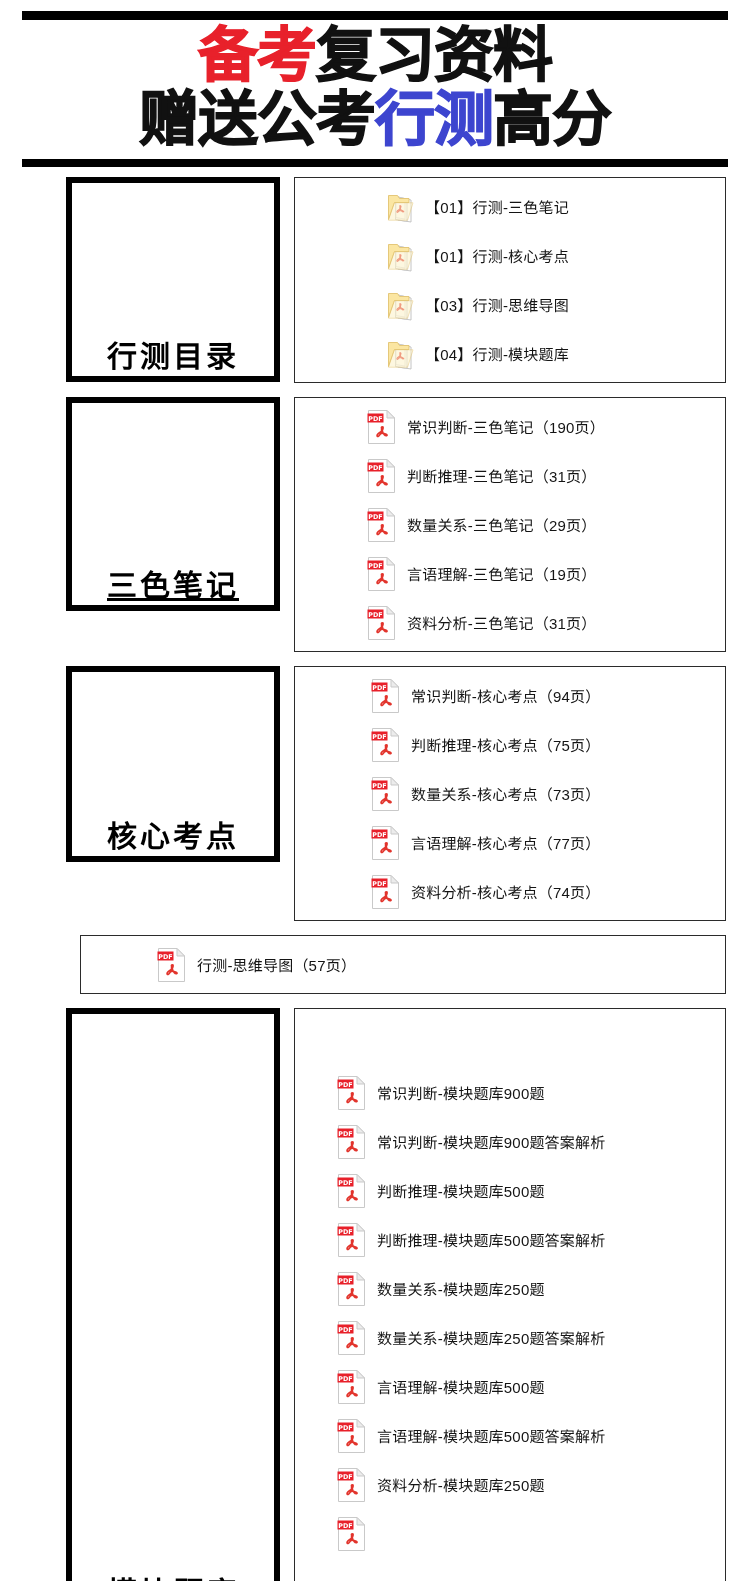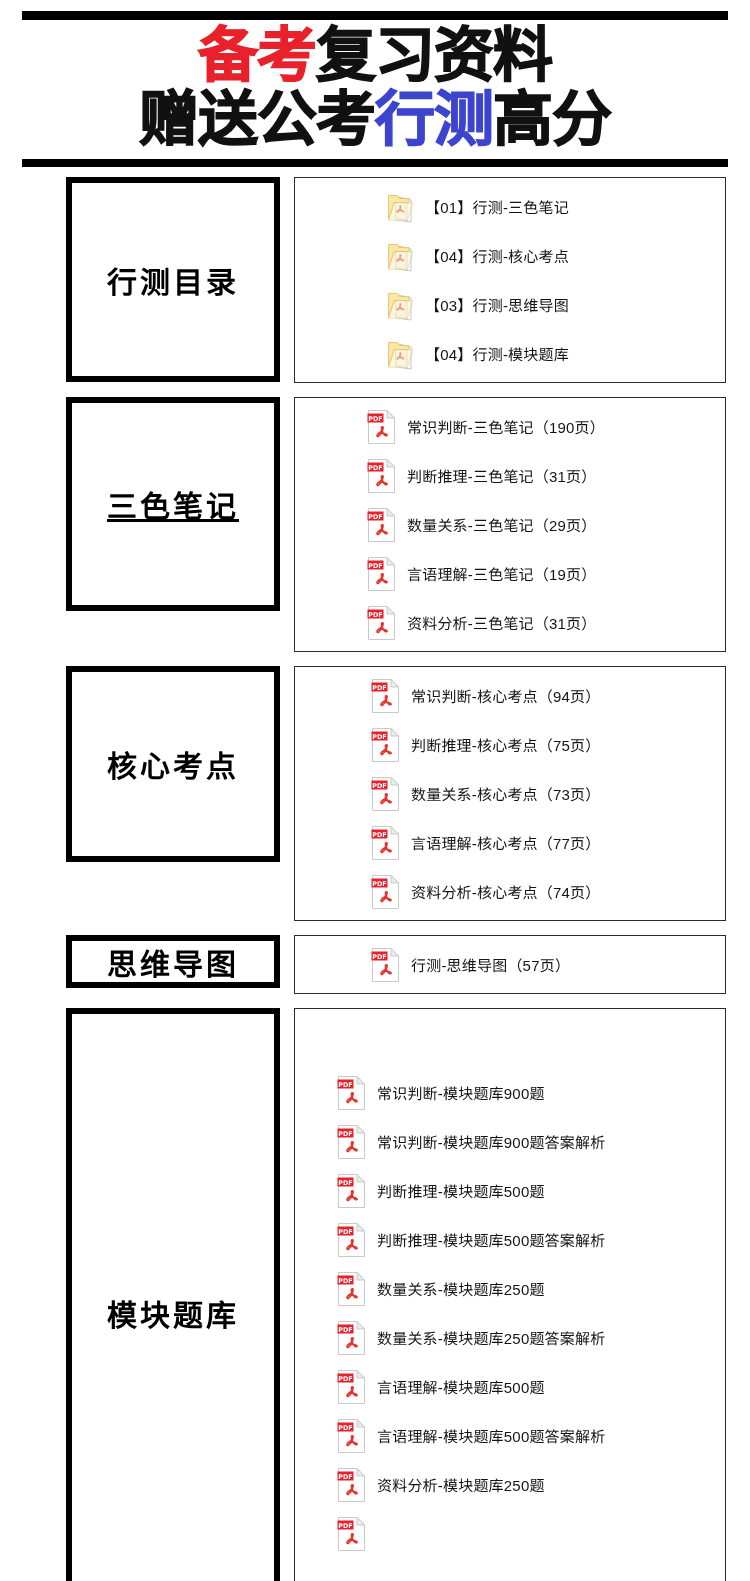--- a/index.html
+++ b/index.html
@@ -65,21 +65,21 @@
     padding-left: 66px;
     padding-right: 24px;
     box-sizing: border-box;
   }
   .label-box {
     width: 214px;
     flex: 0 0 214px;
     border: 6px solid #000000;
     background: #ffffff;
     display: flex;
-    align-items: center;
+    align-items: flex-end;
     justify-content: center;
     box-sizing: border-box;
   }
   .label-text {
     font-family: "DejaVu Serif", "Liberation Serif", serif;
     font-weight: 700;
     font-size: 30px;
     letter-spacing: 3px;
     color: #000000;
     white-space: nowrap;
@@ -185,21 +185,21 @@
                 <rect x="11.6" y="10.2" width="5.6" height="3.6" fill="#d93b2b"></rect>
                 <g fill="none" stroke="#e2342c" stroke-width="1.1" stroke-linecap="round">
                   <path d="M15.0 16.5 v5.4"></path>
                   <path d="M14.8 20.0 c-1.8 1.0 -3.4 2.4 -2.8 3.2 c0.6 0.8 2.1 -1.1 3.0 -3.0 c0.9 -1.9 1.3 -3.1 0.8 -3.3 c-0.6 -0.2 -0.7 1.3 -0.3 2.7 c0.4 1.8 1.8 3.6 3.0 3.2 c0.9 -0.3 -0.8 -1.5 -3.3 -1.7"></path>
                 </g>
                 <path d="M3.5 6.5 H12.5 L14.5 9.5 H24 V14 H9.5 L3.5 31 Z" fill="#fbe6a2" stroke="#e3c濃" stroke-width="0"></path>
                 <path d="M3.5 6.5 H12.5 L14.5 9.5 H24 V13.5 H9.5 L3.5 30.5 Z" fill="none" stroke="#e2c371" stroke-width="0.9" stroke-linejoin="round"></path>
                 <path d="M9.3 13.8 H28 L22.6 31.2 H3.4 Z" fill="#fdf2c8" stroke="#e2c371" stroke-width="0.9" stroke-linejoin="round" opacity="0.55"></path>
               </svg>
             </span>
-            <span class="file-label">【04】行测-核心考点</span>
+            <span class="file-label">【01】行测-核心考点</span>
           </div>
           <div class="file-row">
             <span class="icon">
               <svg width="30" height="36" viewBox="0 0 30 36" xmlns="http://www.w3.org/2000/svg">
                 <path d="M13 8 L26 11 L26 33 L13 31 Z" fill="#ffffff" stroke="#bdbdbd" stroke-width="0.9"></path>
                 <path d="M10.5 7.5 L22 10 L22 32.5 L10.5 30.5 Z" fill="#fdfdfd" stroke="#c6c6c6" stroke-width="0.9"></path>
                 <path d="M11 9 L20 10.8 L20 30 L11 28.6 Z" fill="#ffffff" stroke="#d4d4d4" stroke-width="0.7"></path>
                 <rect x="11.6" y="10.2" width="5.6" height="3.6" fill="#d93b2b"></rect>
                 <g fill="none" stroke="#e2342c" stroke-width="1.1" stroke-linecap="round">
                   <path d="M15.0 16.5 v5.4"></path>
@@ -395,23 +395,20 @@
                   <path d="M14.4 22.6 c-2.6 1.4 -5.1 3.4 -4.2 4.6 c0.9 1.1 3.1 -1.6 4.4 -4.4 c1.3 -2.8 2.0 -4.6 1.2 -4.9 c-0.9 -0.3 -1.0 1.9 -0.5 4.0 c0.6 2.6 2.6 5.2 4.4 4.7 c1.3 -0.4 -1.2 -2.2 -4.9 -2.5"></path>
                 </g>
               </svg>
             </span>
             <span class="file-label">资料分析-核心考点（74页）</span>
           </div>
         </div>
       </div>
     </div>
     <div class="section-row row-mind">
-      <div class="label-box">
-        <div class="label-text">思维导图</div>
-      </div>
       <div class="files-box">
         <div class="files-inner">
           <div class="file-row">
             <span class="icon">
               <svg width="30" height="36" viewBox="0 0 30 36" xmlns="http://www.w3.org/2000/svg">
                 <path d="M1.5 1.5 H20 L27.5 9 V34.5 H1.5 Z" fill="#ffffff" stroke="#c9c9c9" stroke-width="1"></path>
                 <path d="M20 1.5 L27.5 9 H20 Z" fill="#ececec" stroke="#c9c9c9" stroke-width="1"></path>
                 <rect x="0.5" y="4.5" width="16" height="9" fill="#e8202a"></rect>
                 <text x="8.5" y="11.8" font-family="DejaVu Sans, sans-serif" font-size="6.4" font-weight="700" fill="#ffffff" text-anchor="middle">PDF</text>
                 <g fill="none" stroke="#e2342c" stroke-width="1.7" stroke-linecap="round">

